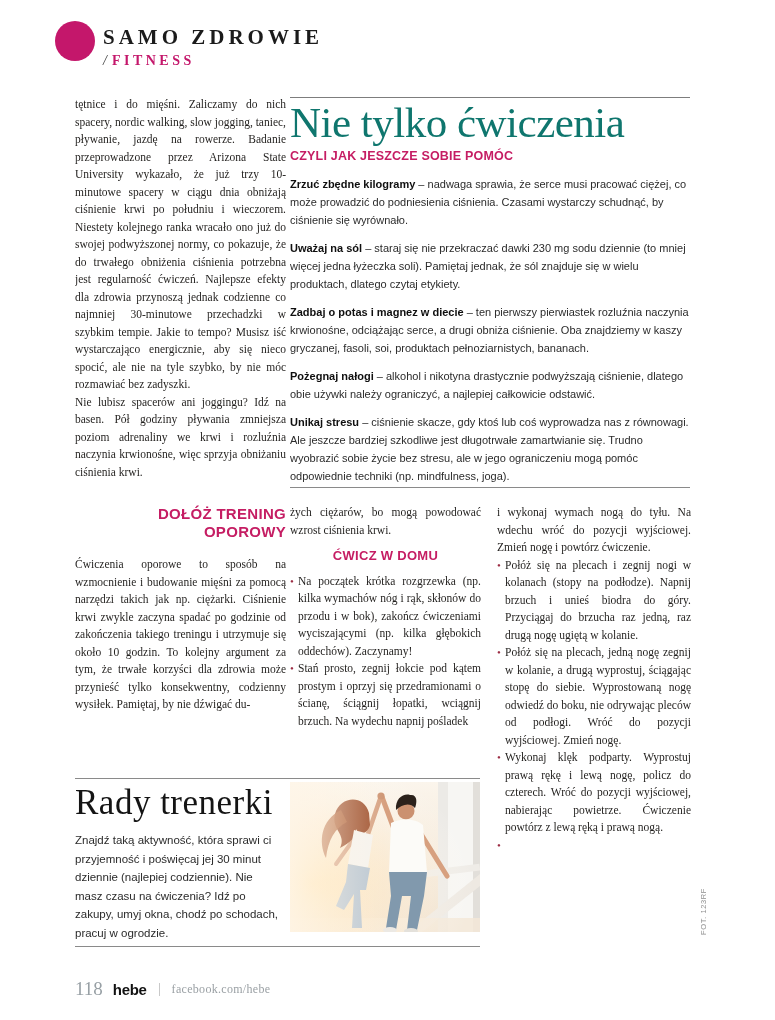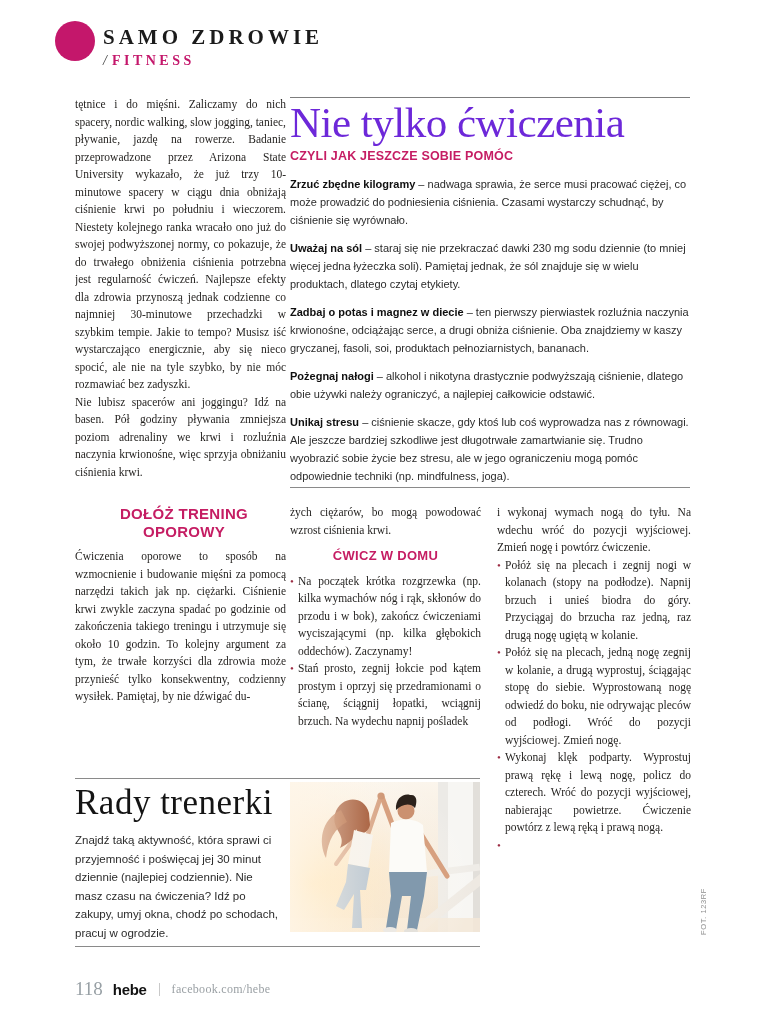--- a/index.html
+++ b/index.html
@@ -16,26 +16,26 @@
   .rule{position:absolute;height:1px;background:#8a8a8a;}
   .rule-mid{left:290px;top:487px;width:400px;}
   .rule-trainer-top{left:75px;top:778px;width:405px;}
   .rule-bottom{left:75px;top:946px;width:405px;}
 
   
   .col-left{position:absolute;left:75px;top:96px;width:211px;height:672px;overflow:hidden;
             font-size:11.5px;line-height:17.5px;text-align:justify;}
   .col-left p{margin:0;}
   .pink-h{font-family:"Liberation Sans",sans-serif;font-weight:bold;color:#c51d63;}
-  .h-left{font-size:15px;letter-spacing:.3px;margin:24px 0 8px 7px;text-align:center;}
+  .h-left{font-size:15px;letter-spacing:.3px;margin:24px 0 16px 7px;text-align:right;}
 
   
   .feature{position:absolute;left:290px;top:97px;width:400px;height:386px;overflow:hidden;
            border-top:1px solid #7d7d7d;}
-  .feature-title{margin:3px 0 0;font-size:43px;font-weight:400;letter-spacing:-0.5px;line-height:1.04;color:#6d28d9;}
+  .feature-title{margin:3px 0 0;font-size:43px;font-weight:400;letter-spacing:-0.5px;line-height:1.04;color:#0f766e;}
   .kicker{font-family:"Liberation Sans",sans-serif;font-weight:bold;font-size:12.5px;color:#c51d63;
           letter-spacing:.2px;margin:3px 0 12px;}
   .fitem{font-family:"Liberation Sans",sans-serif;font-size:11px;line-height:18px;color:#2b2b2b;margin:0 0 10px;}
   .fitem b{color:#0f0f0f;}
 
   
   .col-mid{position:absolute;left:290px;top:504px;width:191px;height:248px;overflow:hidden;
            font-size:11.5px;line-height:17.5px;text-align:justify;}
   .col-right{position:absolute;left:497px;top:504px;width:194px;height:436px;overflow:hidden;
              font-size:11.5px;line-height:17.5px;text-align:justify;}

